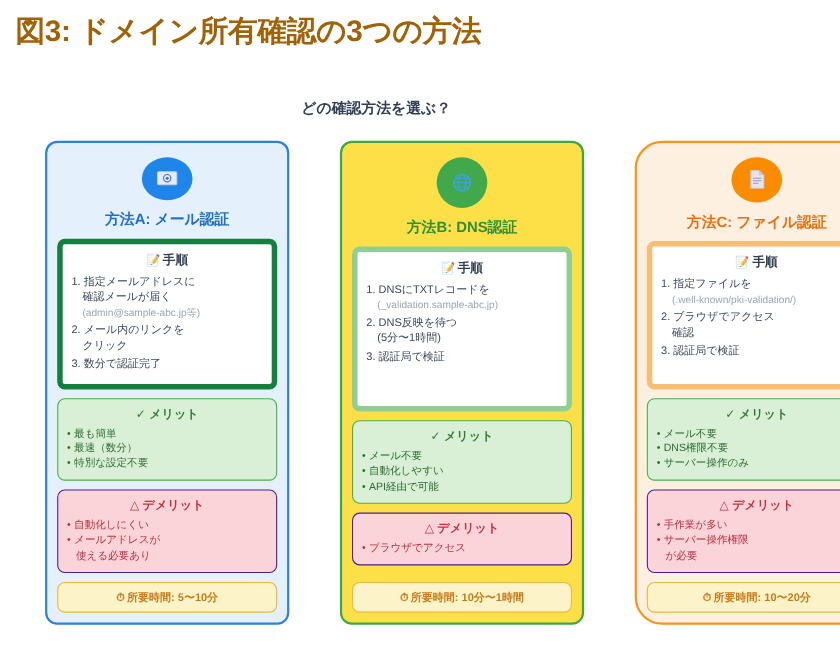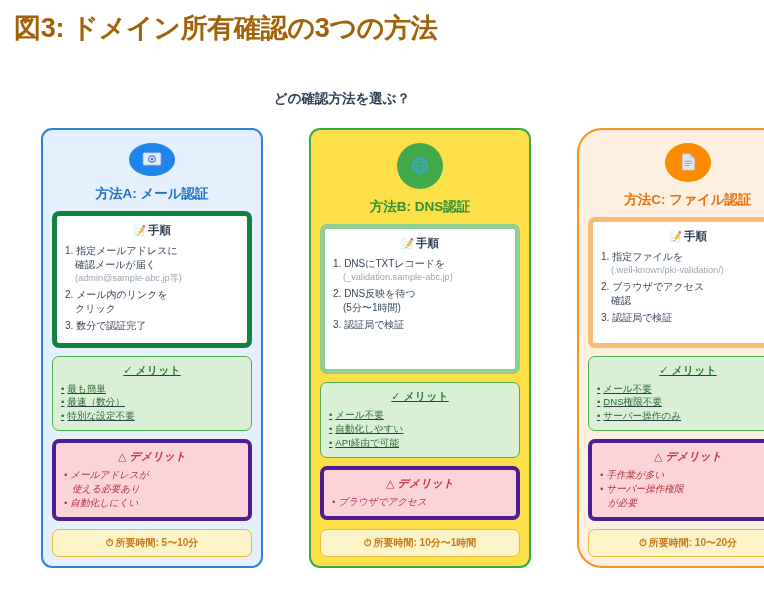--- a/index.html
+++ b/index.html
@@ -128,36 +128,34 @@
     line-height: 1.4;
   }
   .step-cont { display: block; padding-left: 10px; }
 
   .merit-box {
     background: #d9f0d6;
     border: 1px solid #4cae4f;
     border-radius: 7px;
     padding: 6px 8px 7px 8px;
     margin-bottom: 8px;
-    text-decoration: underline;
   }
   .merit-head {
     text-align: center;
     font-size: 11px;
     font-weight: bold;
     color: #2f7d33;
     margin-bottom: 4px;
   }
   .demerit-box {
     background: #fbd4d9;
-    border: 4px solid #4c1d95;
+    border: 1px solid #4c1d95;
     border-radius: 7px;
     padding: 6px 8px 7px 8px;
     margin-bottom: 8px;
-    font-style: italic;
   }
   .demerit-head {
     text-align: center;
     font-size: 11px;
     font-weight: bold;
     color: #c6303f;
     margin-bottom: 4px;
   }
   .bullets {
     margin: 0;
@@ -230,22 +228,22 @@
       <ul class="bullets green">
         <li>最も簡単</li>
         <li>最速（数分）</li>
         <li>特別な設定不要</li>
       </ul>
     </div>
 
     <div class="demerit-box">
       <div class="demerit-head">△ デメリット</div>
       <ul class="bullets red">
+        <li>自動化しにくい</li>
         <li><span>メールアドレスが</span><span class="cont">使える必要あり</span></li>
-        <li>自動化しにくい</li>
       </ul>
     </div>
 
     <div class="time-badge">
       <span class="emoji">⏱</span><span>所要時間: 5〜10分</span>
     </div>
   </div>
 
   <div class="card card-b">
     <div class="icon-circle circle-b">

